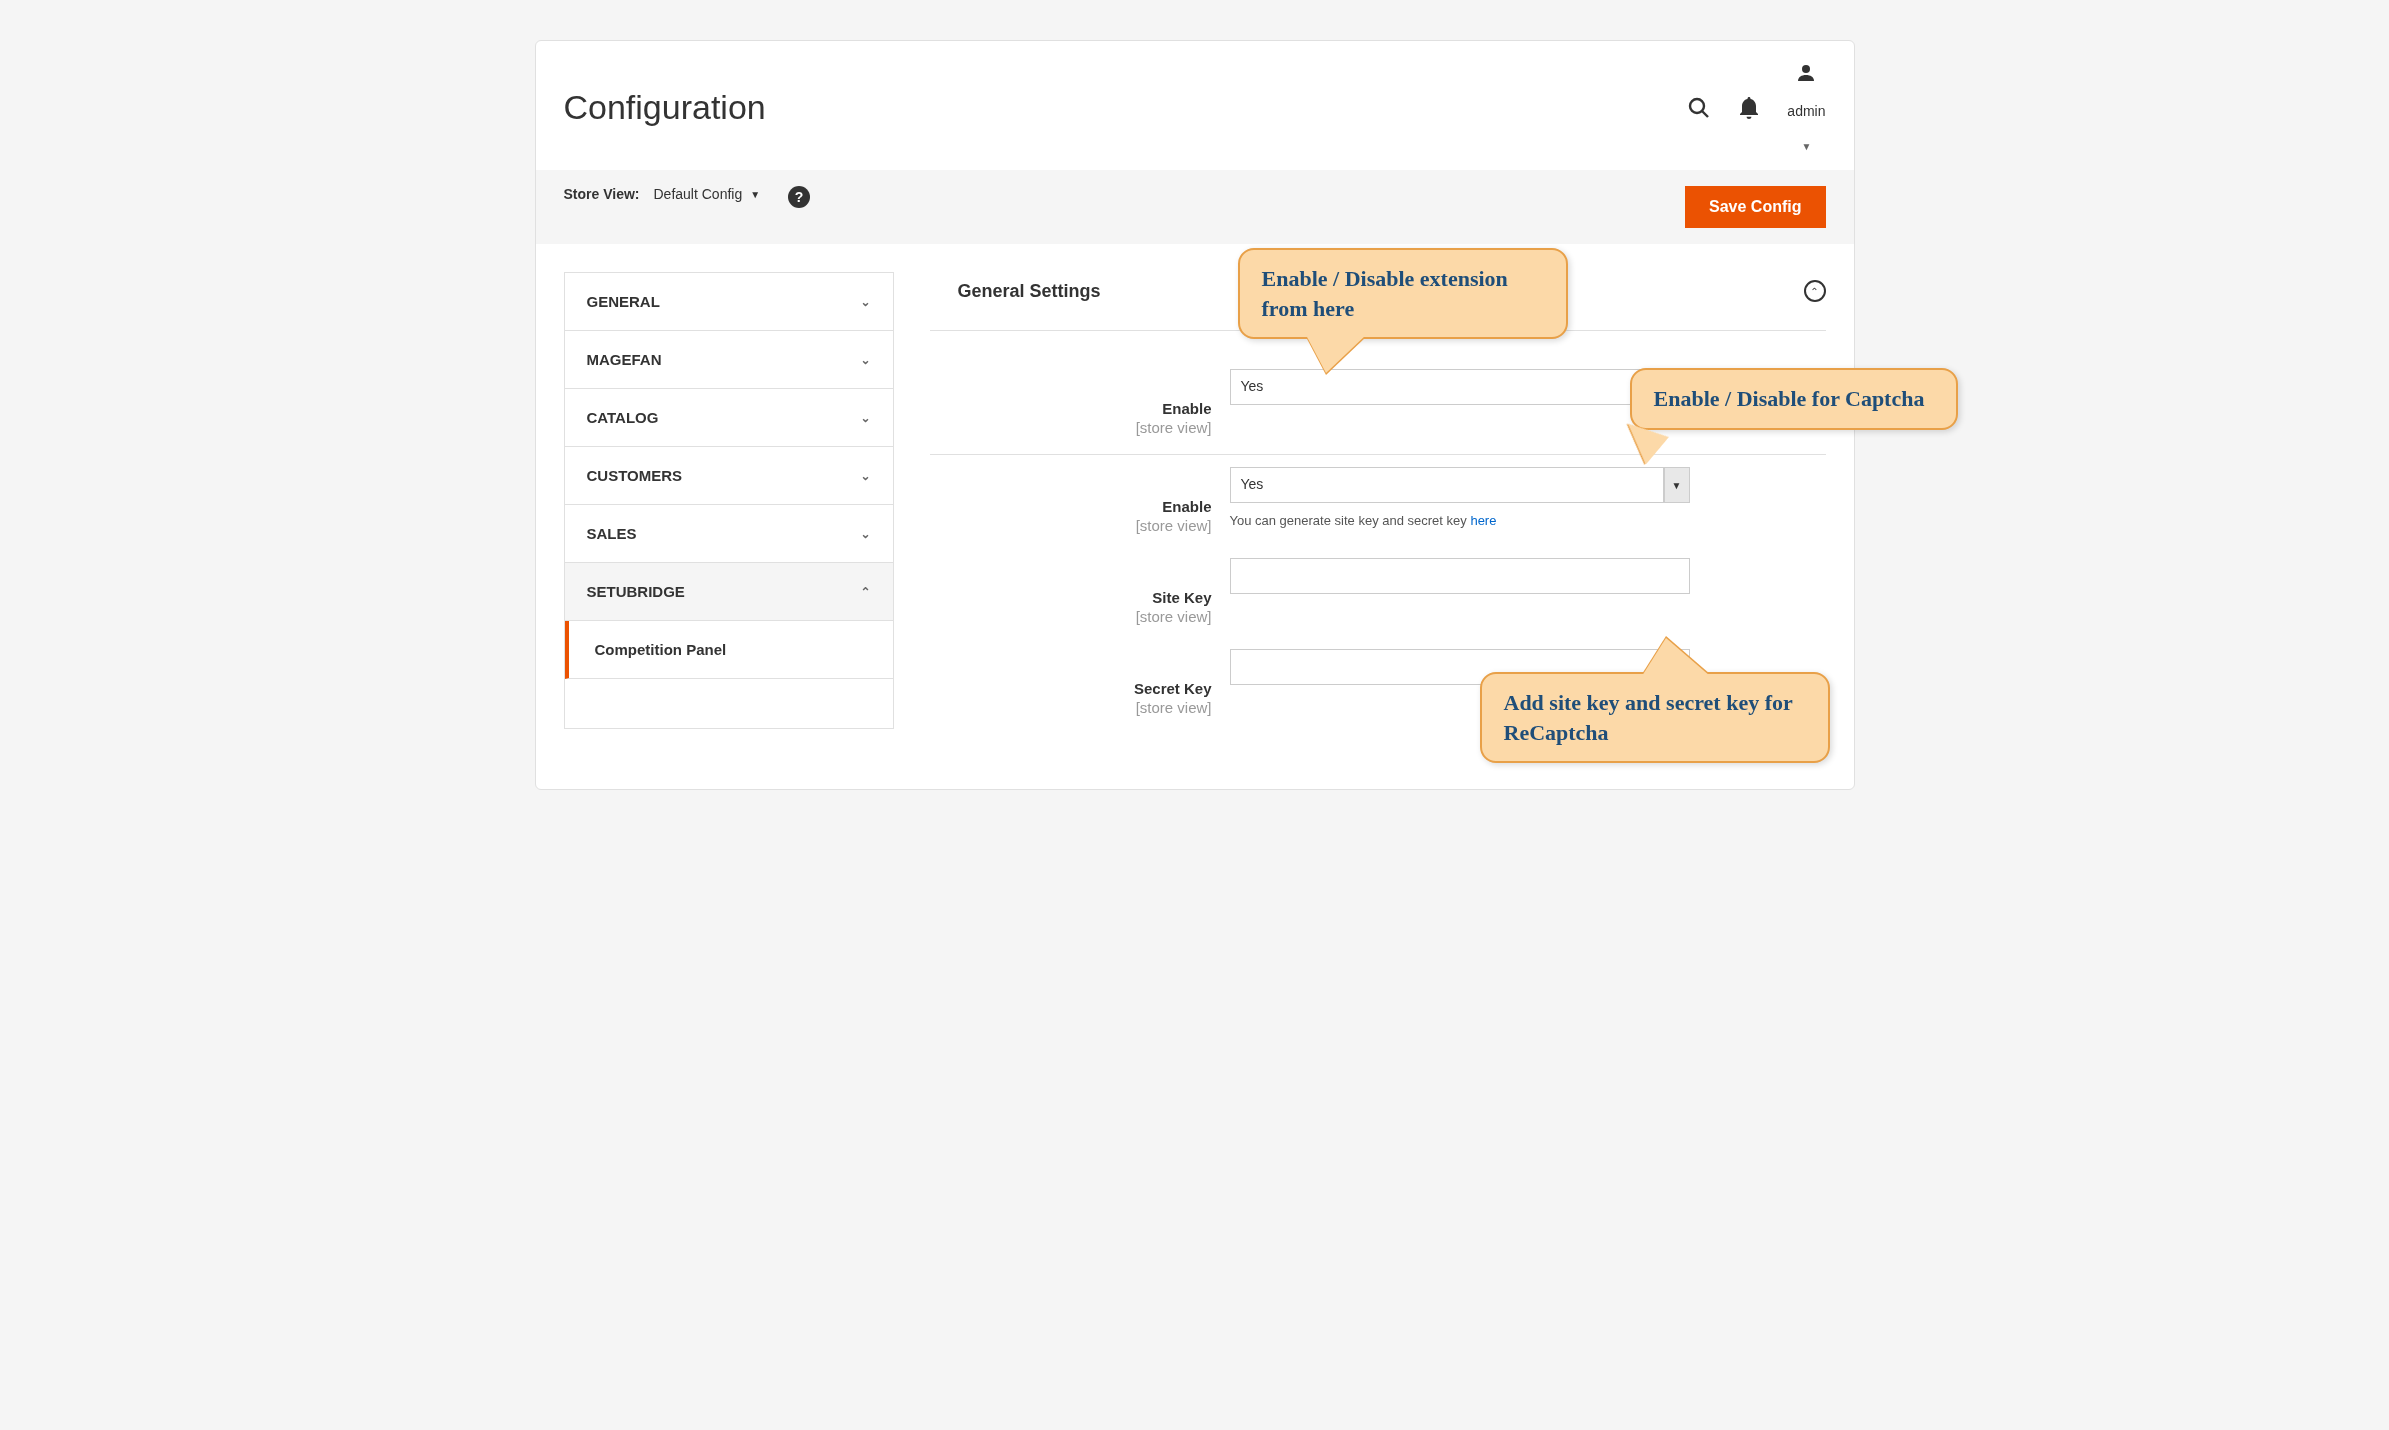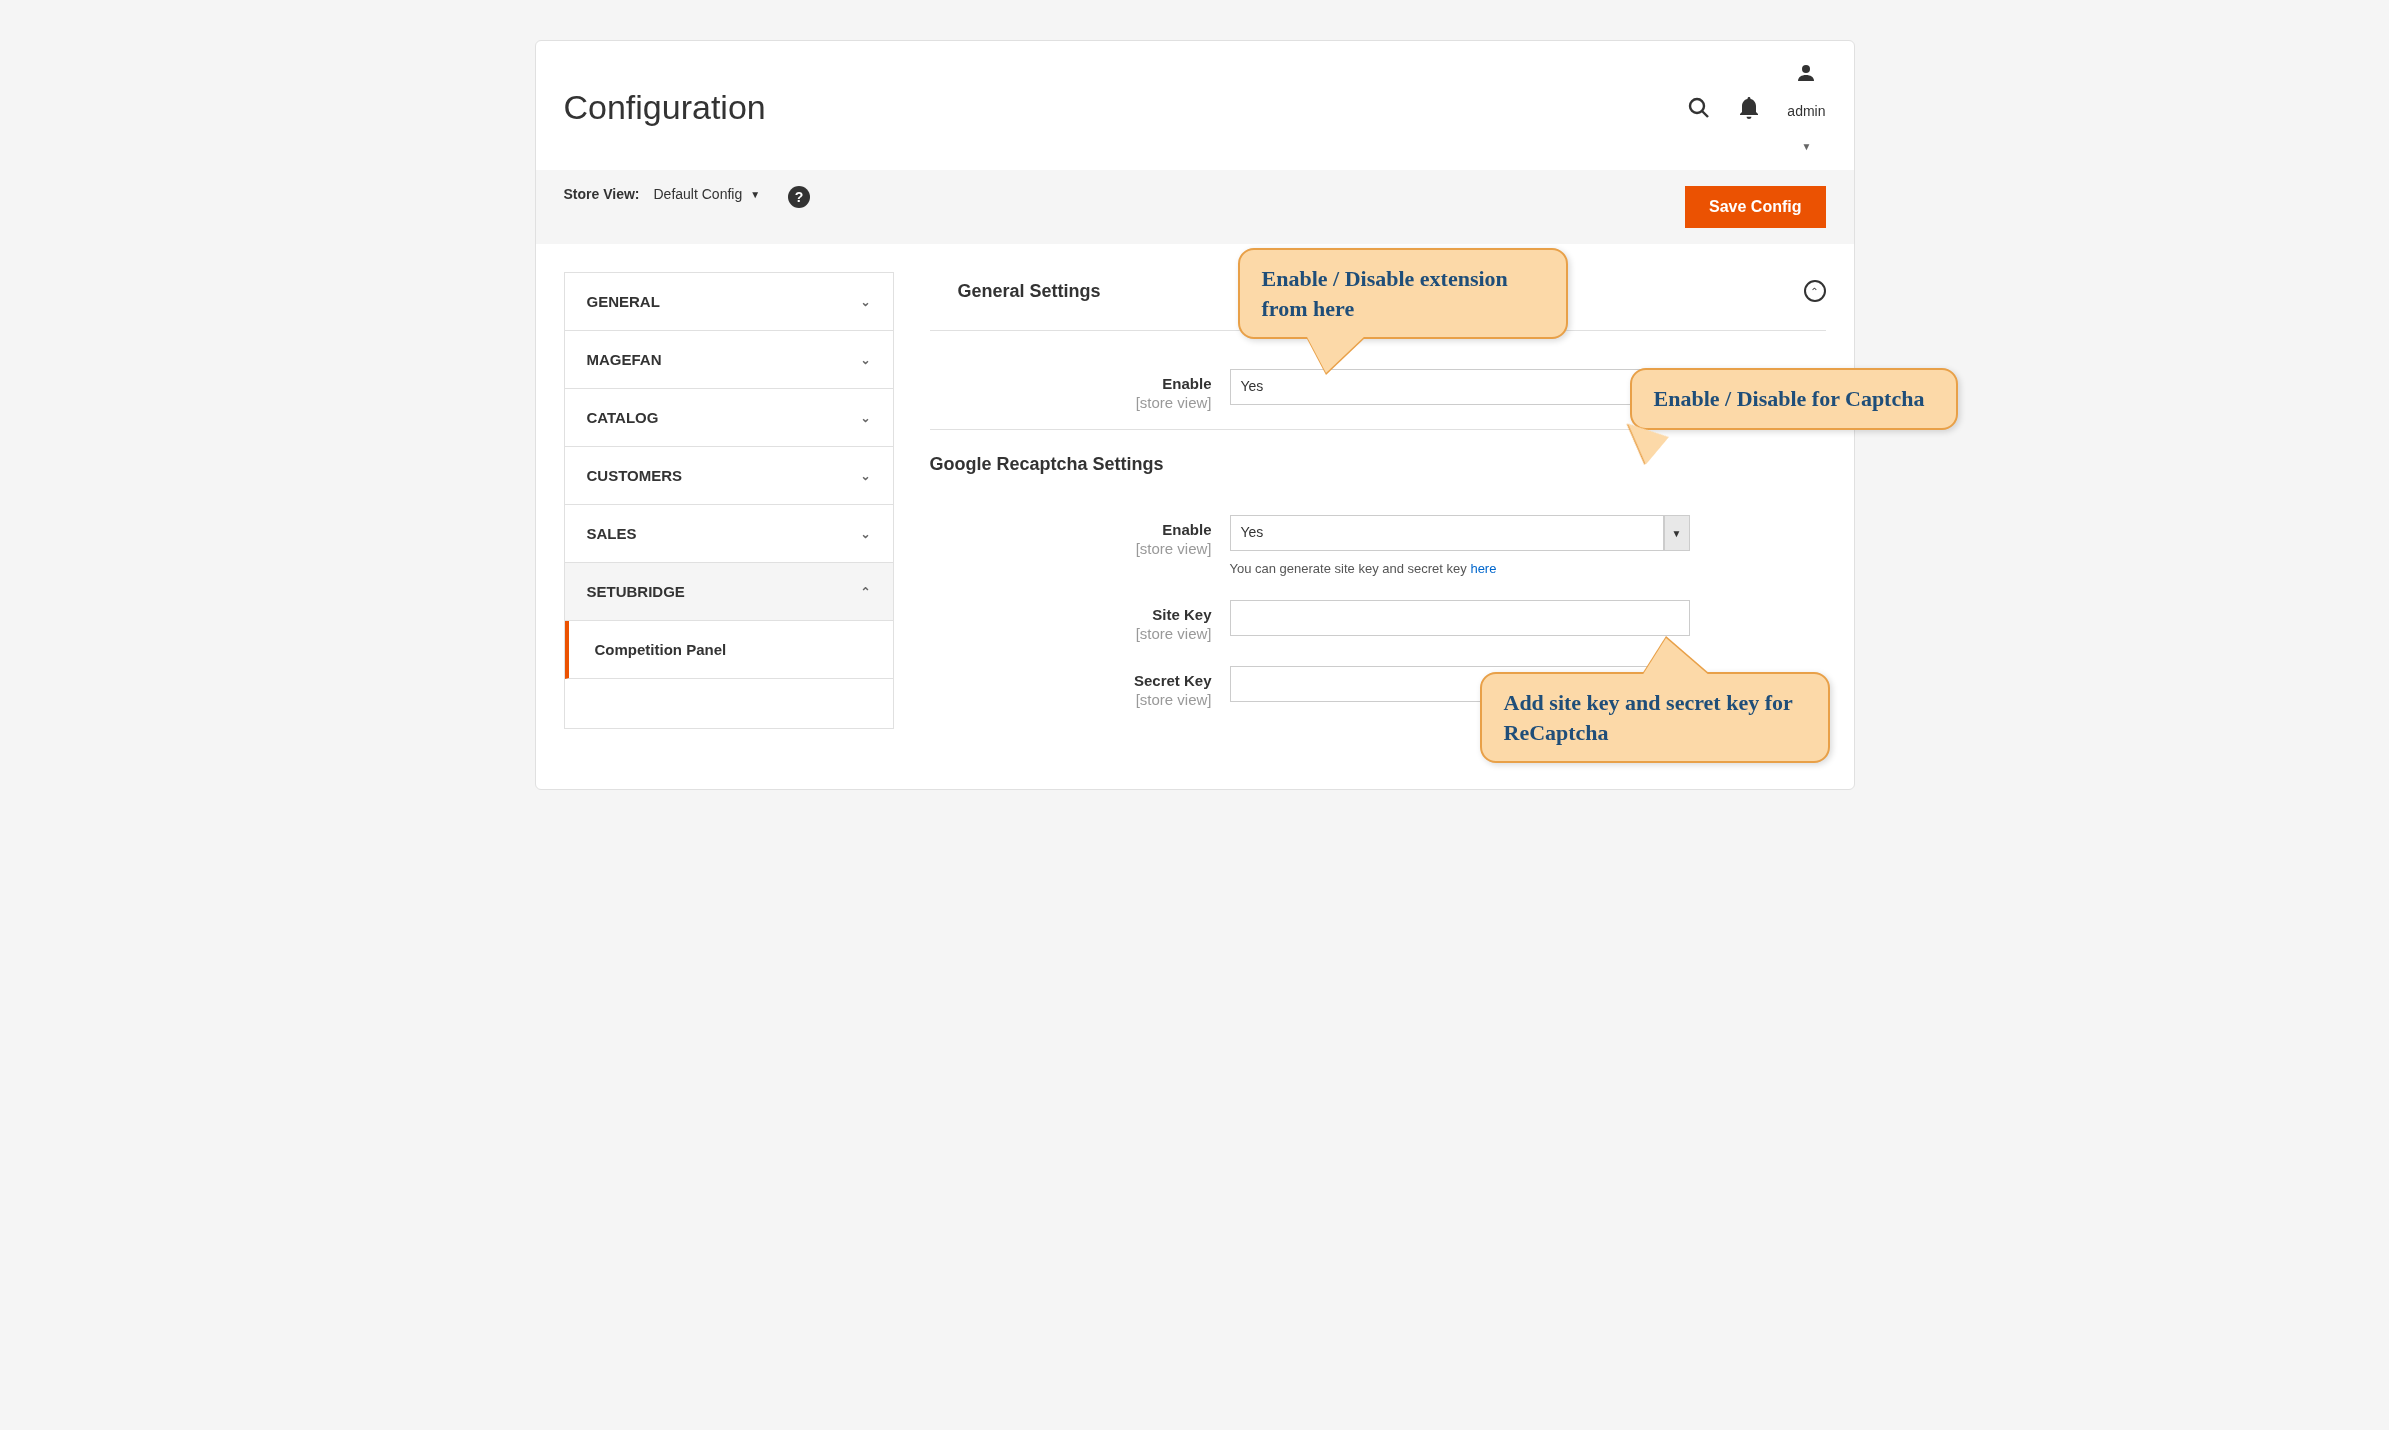--- a/index.html
+++ b/index.html
@@ -122,21 +122,21 @@
     display:flex;
     align-items:flex-start;
     padding: 12px 0;
   }
   .form-label {
     width: 300px;
     text-align:right;
     padding-right: 18px;
     padding-top:6px;
   }
-  .form-label .lbl { font-size:15px; font-weight:600; color:#333; display:block;}
+  .form-label .lbl { font-size:15px; font-weight:600; color:#333; display:block;margin-top:25px;}
   .form-label .scope { font-size:15px; color:#999; display:block; margin-top:2px;}
   .form-control { flex:1; }
   .select-wrap {
     display:flex;
     width: 460px;
   }
   .select-wrap .val {
     flex:1;
     border:1px solid #ccc;
     padding: 8px 10px;
@@ -296,21 +296,20 @@
             <div class="select-wrap">
               <div class="val">Yes</div>
               <div class="drop">▼</div>
             </div>
           </div>
         </div>
       </div>
 
       <hr style="border:none;border-top:1px solid #e0e0e0;margin-top:6px;">
 
-      <div class="section-head2">Google Recaptcha Settings</div>
 
       <div class="form-row">
         <div class="form-label">
           <span class="lbl">Enable</span>
           <span class="scope">[store view]</span>
         </div>
         <div class="form-control">
           <div class="select-wrap">
             <div class="val">Yes</div>
             <div class="drop">▼</div>

